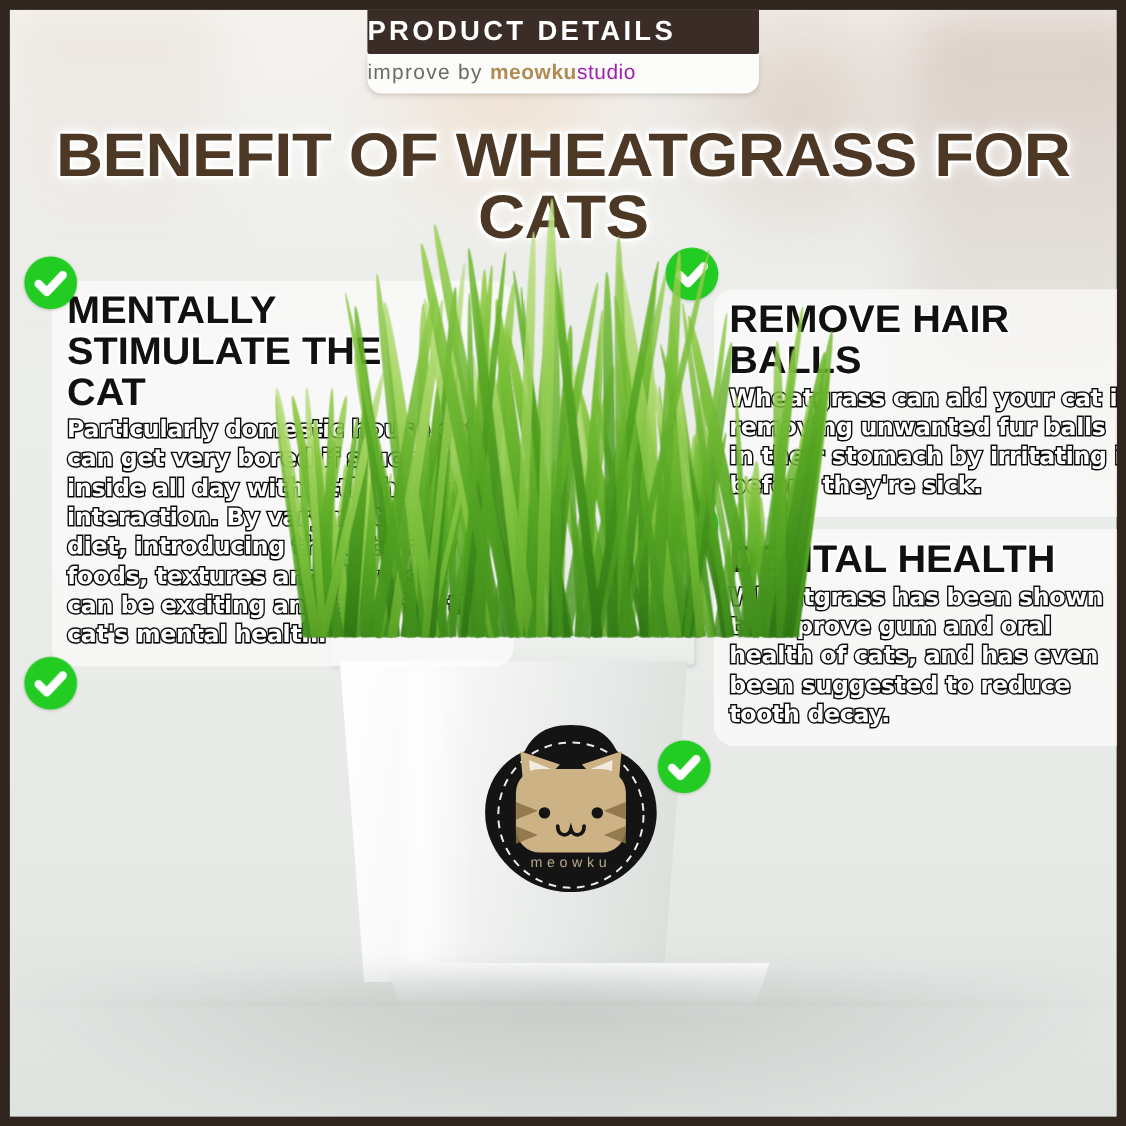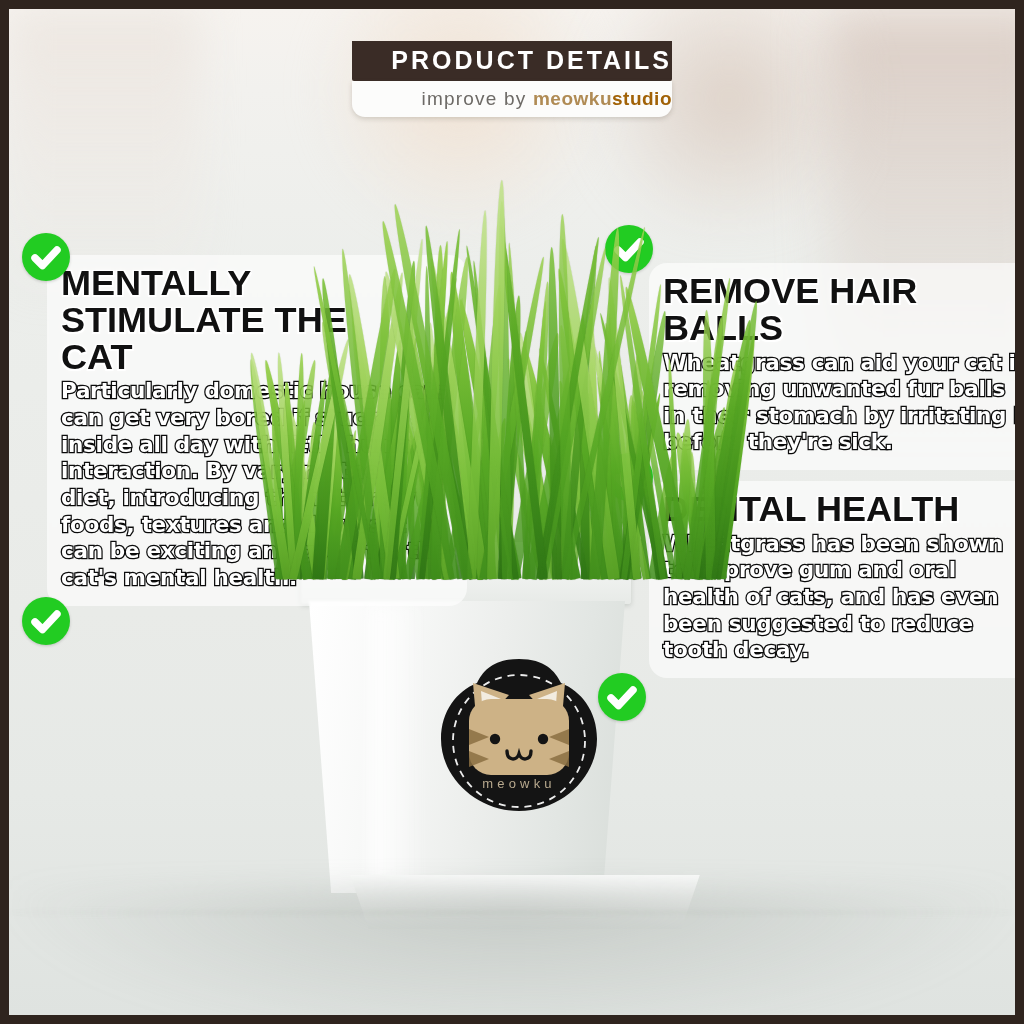--- a/index.html
+++ b/index.html
@@ -88,39 +88,39 @@
 
   
   .sticker{
     position:absolute; left:424px; top:646px; width:172px; height:164px;
   }
   .sticker svg{ width:100%; height:100%; display:block; }
 
   
   .header{
     position:absolute; left:50%; top:0; transform:translateX(-50%);
-    width:320px; z-index:30; text-align:right;margin-top:32px;
+    width:356px; z-index:30; text-align:left;
   }
   .header-top{
     background:#3a2c26; color:#ffffff;
     font-family:"Liberation Sans", sans-serif;
     font-weight:bold; font-size:25px; letter-spacing:3px;
     padding:7px 0 8px; line-height:1;
     border-radius:0 0 2px 2px;
   }
   .header-bottom{
     background:#fcfcfb; color:#6d6a66;
     font-family:"Liberation Sans", sans-serif;
     font-size:19px; letter-spacing:1.2px;
     padding:8px 0 9px; line-height:1;
     border-radius:0 0 13px 13px;
     box-shadow:0 2px 5px rgba(90,80,70,.22);
   }
   .header-bottom b.accent{ color:#b08b54; font-weight:bold; letter-spacing:.5px;}
-  .header-bottom b.dark{ color:#a16207; font-weight:bold; letter-spacing:.5px;}
+  .header-bottom b.dark{ color:#a21caf; font-weight:normal; letter-spacing:.5px;}
 
   
   .title-wrap{
     position:absolute; left:0; right:0; top:104px; z-index:25; text-align:center;
   }
   .title{
     display:inline-block;
     font-family:"Liberation Sans Narrow","Liberation Sans", sans-serif;
     font-weight:bold;
     font-size:56px; line-height:1;
@@ -418,20 +418,23 @@
   </div>
 
   <div class="header">
     <div class="header-top">PRODUCT DETAILS</div>
     <div class="header-bottom">
       <span>improve by</span>
       <b class="accent">meowku</b><b class="dark">studio</b>
     </div>
   </div>
 
+  <div class="title-wrap">
+    <div class="title">BENEFIT OF WHEATGRASS FOR CATS</div>
+  </div>
 
   <div class="check" style="left:13px; top:224px;">
     <svg viewBox="0 0 48 48">
         <path d="M13 25 L20.5 32.5 L35 17" fill="none" stroke="#ffffff" stroke-width="7.5" stroke-linecap="round" stroke-linejoin="round"></path>
       </svg>
   </div>
   <div class="panel left" style="top:246px;">
     <div class="p-title" style="max-width:330px;">MENTALLY STIMULATE THE CAT</div>
     <div class="p-body">Particularly domestic house cats can get very bored if stuck inside all day with little human interaction. By varying their diet, introducing them to new foods, textures and flavors it can be exciting and good for the cat's mental health.</div>
   </div>

